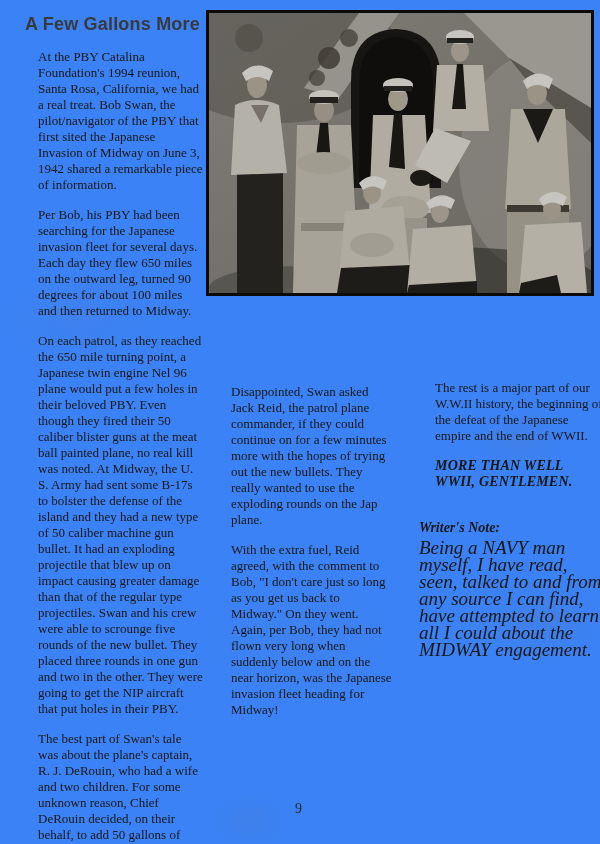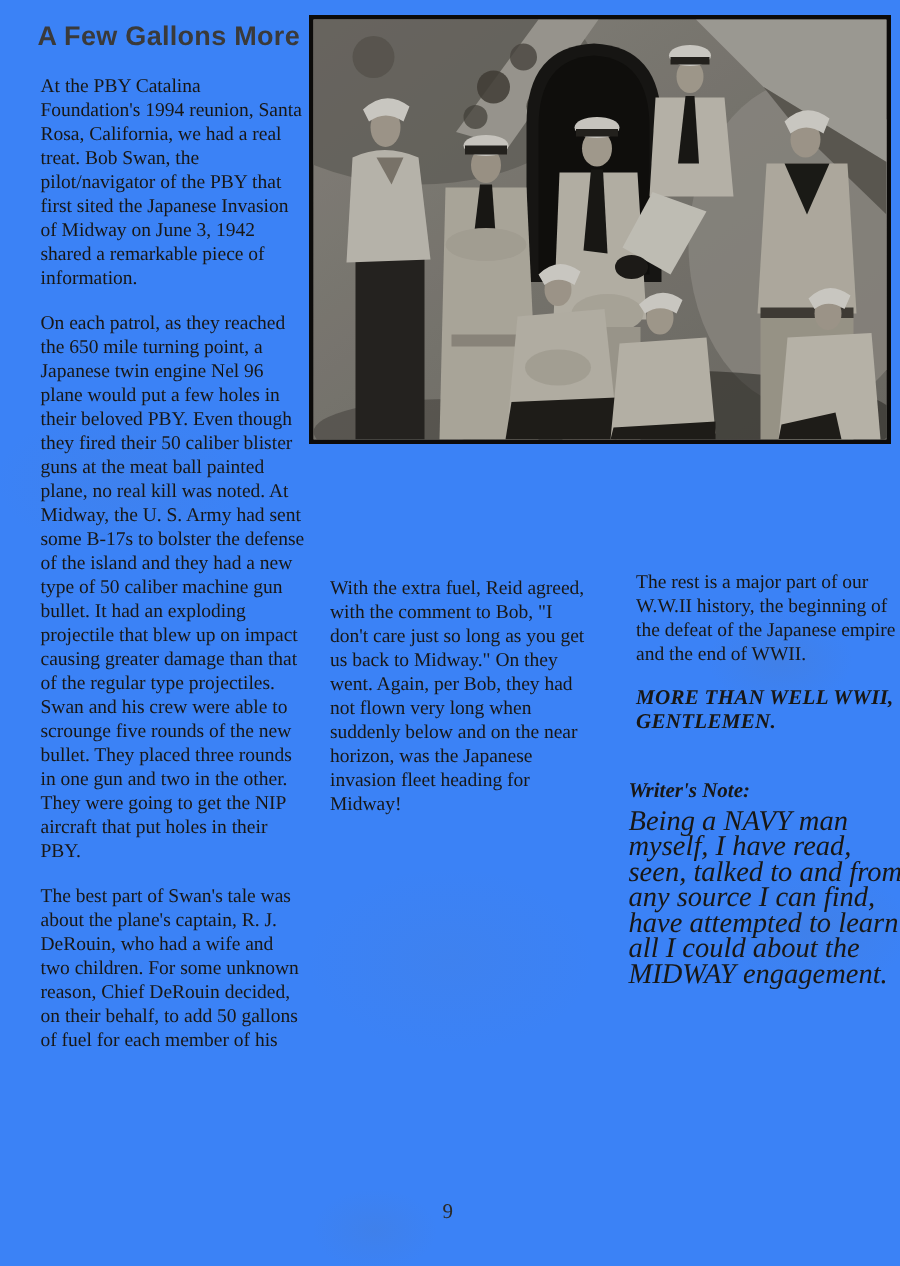--- a/index.html
+++ b/index.html
@@ -18,21 +18,21 @@
     position:absolute;inset:0;
     background:
       radial-gradient(70px 45px at 520px 440px, rgba(110,108,102,.10), transparent 70%),
       radial-gradient(90px 60px at 545px 620px, rgba(110,108,102,.09), transparent 70%),
       radial-gradient(60px 40px at 250px 820px, rgba(110,108,102,.08), transparent 70%),
       radial-gradient(120px 70px at 80px 320px, rgba(120,118,112,.06), transparent 70%),
       radial-gradient(140px 90px at 300px 640px, rgba(120,118,112,.05), transparent 70%);
     pointer-events:none;
   }
   .col{position:absolute;text-align:left;}
-  .col p{margin:0 0 14px 5px;font-size:13px;line-height:16px;}
+  .col p{margin:0 0 14px 16px;font-size:13px;line-height:16px;}
   .col-left{left:22px;top:10px;width:181px;}
   .col-mid{left:215px;top:384px;width:178px;}
   .col-right{left:419px;top:380px;width:186px;}
   h1.title{
     font-family:"Liberation Sans", sans-serif;
     font-size:18px;font-weight:bold;color:#3a3a3a;
     text-align:center;margin:4px 0 14px 0;letter-spacing:.2px;
   }
   figure.photo{
     position:absolute;left:206px;top:10px;width:382px;height:280px;
@@ -56,20 +56,21 @@
   }
 </style>
 </head>
 <body>
 
 <div class="page">
 
   <div class="col col-left">
     <h1 class="title">A Few Gallons More</h1>
     <p>At the PBY Catalina Foundation's 1994 reunion, Santa Rosa, California, we had a real treat. Bob Swan, the pilot/navigator of the PBY that first sited the Japanese Invasion of Midway on June 3, 1942 shared a remarkable piece of information.</p>
+    <p>Per Bob, his PBY had been searching for the Japanese invasion fleet for several days. Each day they flew 650 miles on the outward leg, turned 90 degrees for about 100 miles and then returned to Midway.</p>
     <p>On each patrol, as they reached the 650 mile turning point, a Japanese twin engine Nel 96 plane would put a few holes in their beloved PBY.  Even though they fired their 50 caliber blister guns at the meat ball painted plane, no real kill was noted. At Midway, the U. S. Army had sent some B-17s to bolster the defense of the island and they had a new type of 50 caliber machine gun bullet.  It had an exploding projectile that blew up on impact causing greater damage than that of the regular type projectiles. Swan and his crew were able to scrounge five rounds of the new bullet.  They placed three rounds in one gun and two in the other.  They were going to get the NIP aircraft that put holes in their PBY.</p>
     <p>The best part of Swan's tale was about the plane's captain, R. J. DeRouin, who had a wife and two children.  For some unknown reason, Chief DeRouin decided, on their behalf, to add 50 gallons of fuel for each member of his</p>
   </div>
 
   <figure class="photo">
     <svg viewBox="0 0 382 280" preserveAspectRatio="none">
       <defs>
         <linearGradient id="hull" x1="0" y1="0" x2="1" y2="1">
           <stop offset="0" stop-color="#9b978f"></stop>
           <stop offset=".5" stop-color="#8b8880"></stop>
@@ -168,20 +169,21 @@
         <path d="M330,186 Q343,173 358,184 L354,193 Q343,186 334,193 Z" fill="#efece5"></path>
         <path d="M312,270 L348,262 L352,280 L310,280 Z" fill="#24221d"></path>
       </g>
 
       <rect x="0" y="0" width="382" height="280" filter="url(#grain)" opacity=".16"></rect>
     </svg>
   </figure>
 
 
   <div class="col col-mid">
+    <p>Disappointed, Swan asked Jack Reid, the patrol plane commander, if they could continue on for a few minutes more with the hopes of trying out the new bullets.  They really wanted to use the exploding rounds on the Jap plane.</p>
     <p>With the extra fuel, Reid agreed, with the comment to Bob, "I don't care just so long as you get us back to Midway."  On they went.  Again, per Bob, they had not flown very long when suddenly below and on the near horizon, was the Japanese invasion fleet heading for Midway!</p>
   </div>
 
   <div class="col col-right">
     <p>The rest is a major part of our W.W.II history, the beginning of the defeat of the Japanese empire and the end of WWII.</p>
     <p class="tribute">
       <strong>MORE THAN WELL WWII, GENTLEMEN.</strong>
     </p>
     <div class="writers-note">
       <div class="wn-head">Writer's Note:</div>

